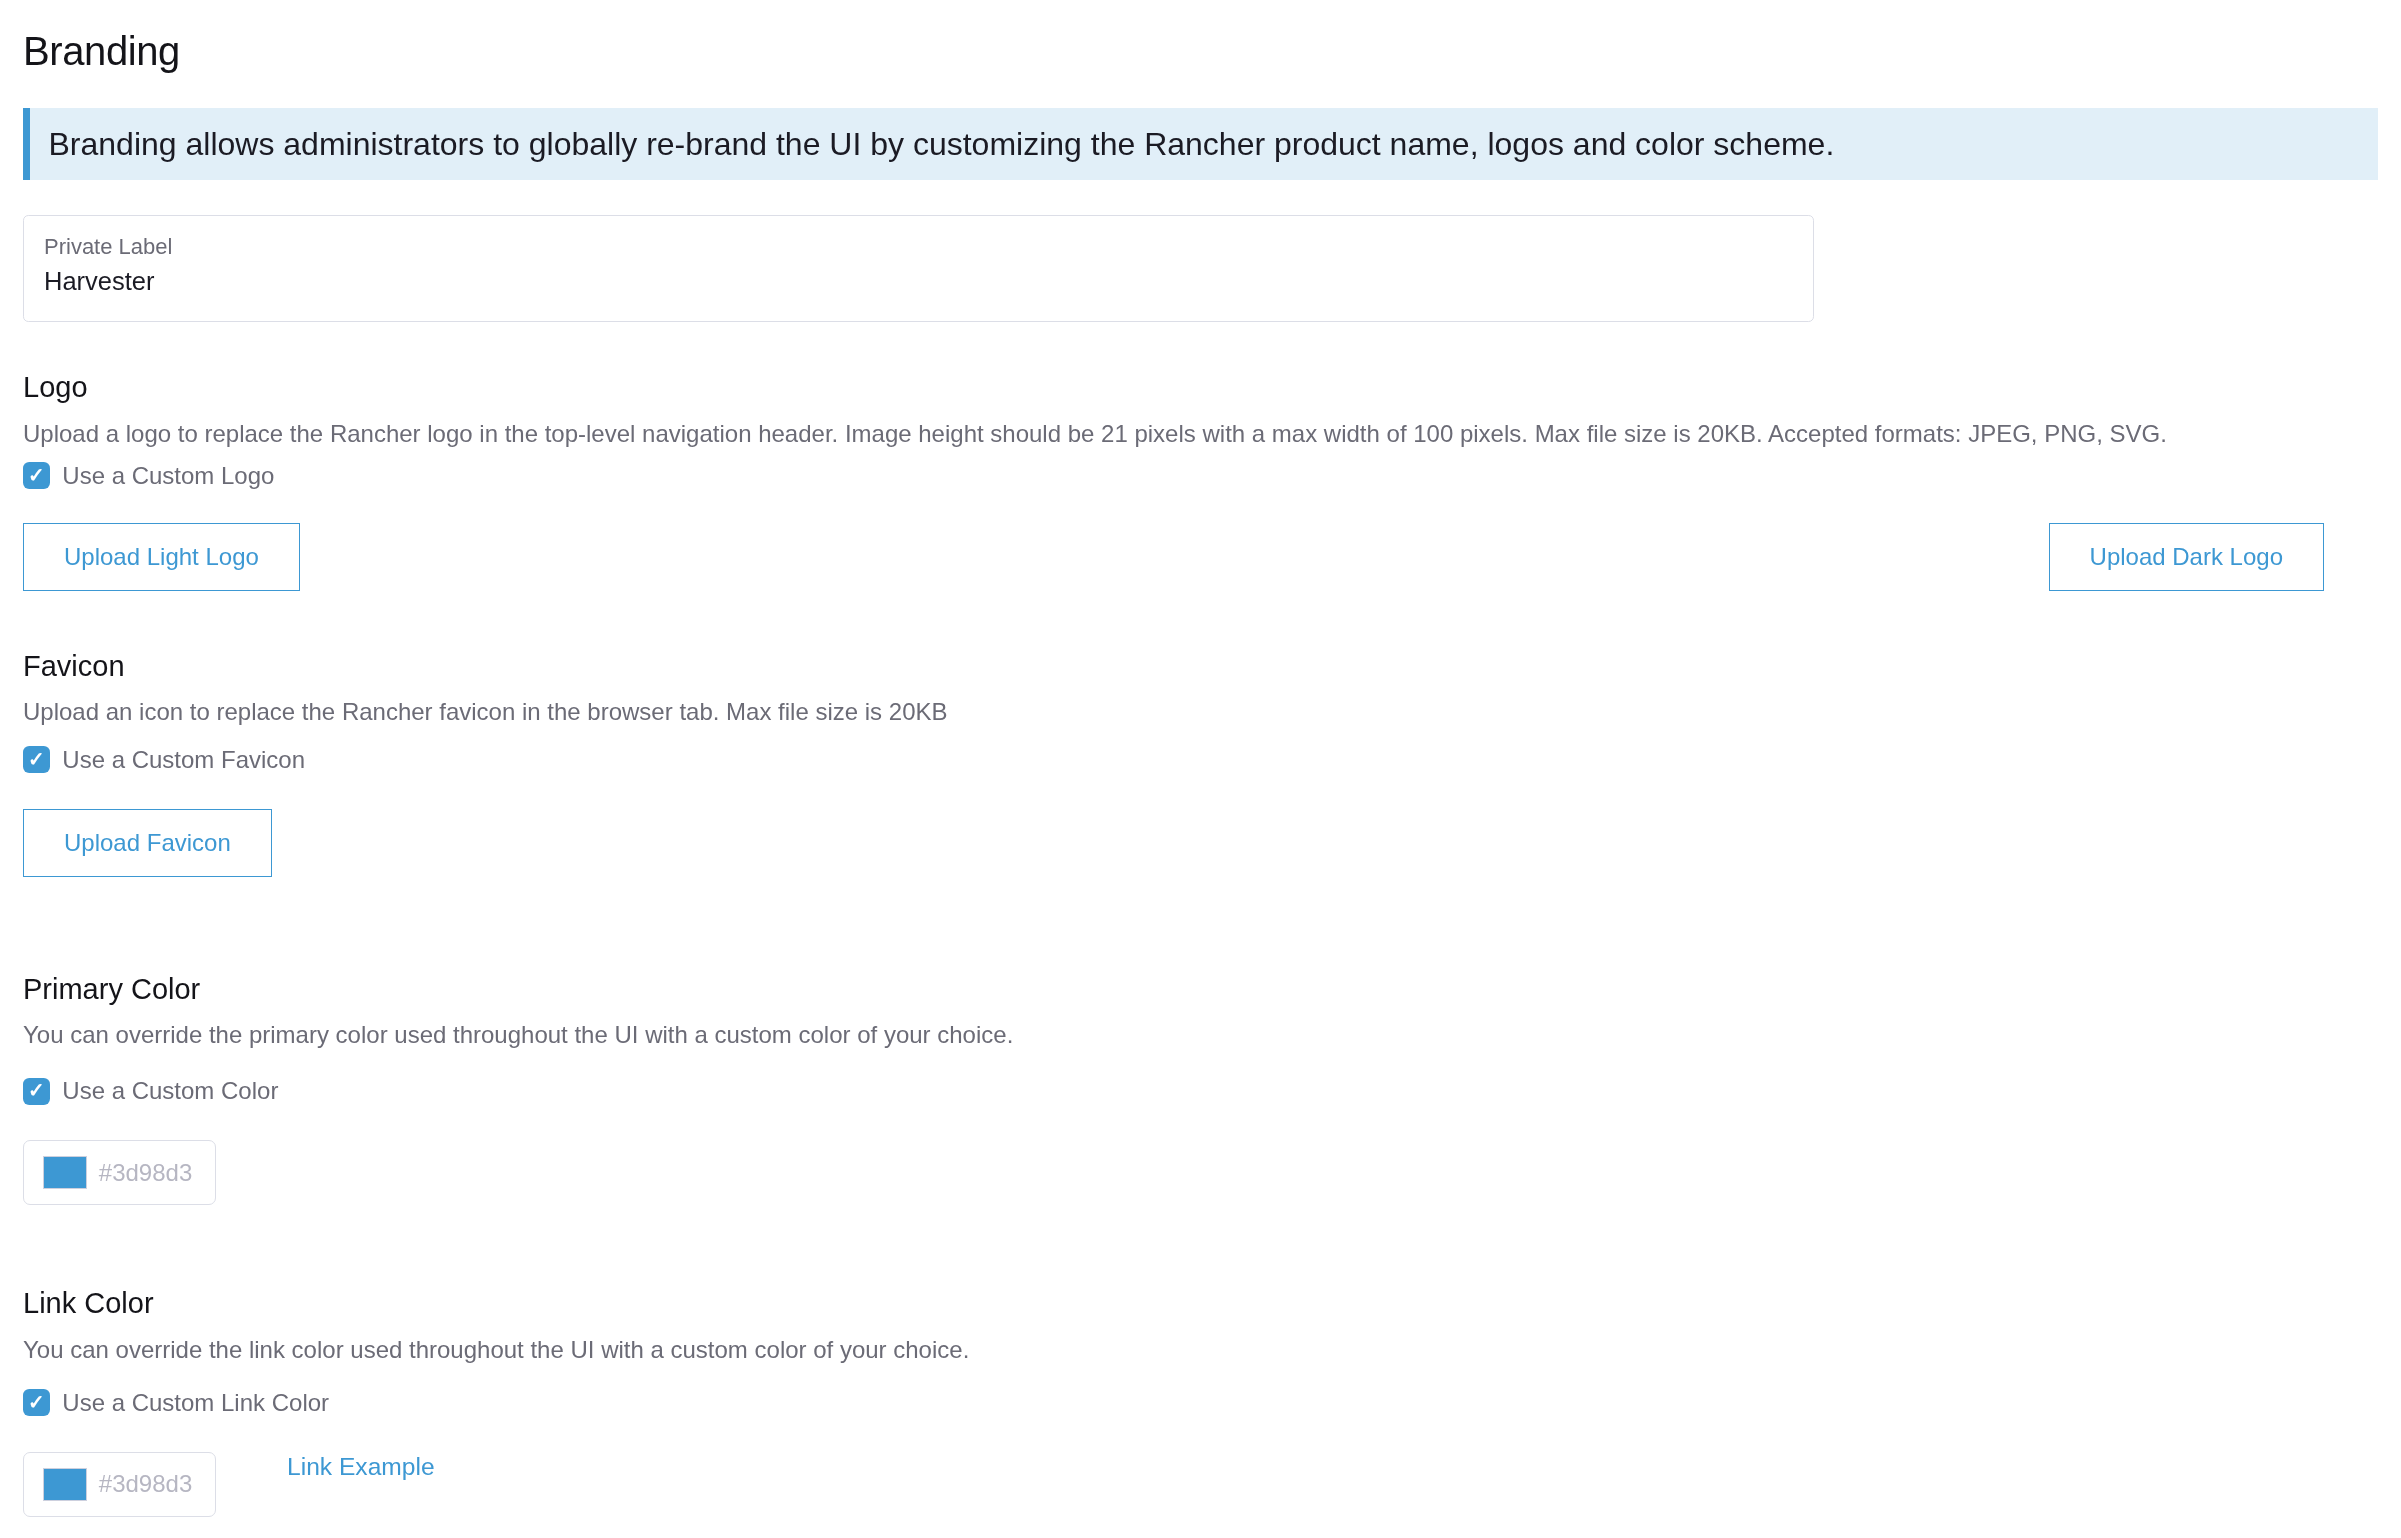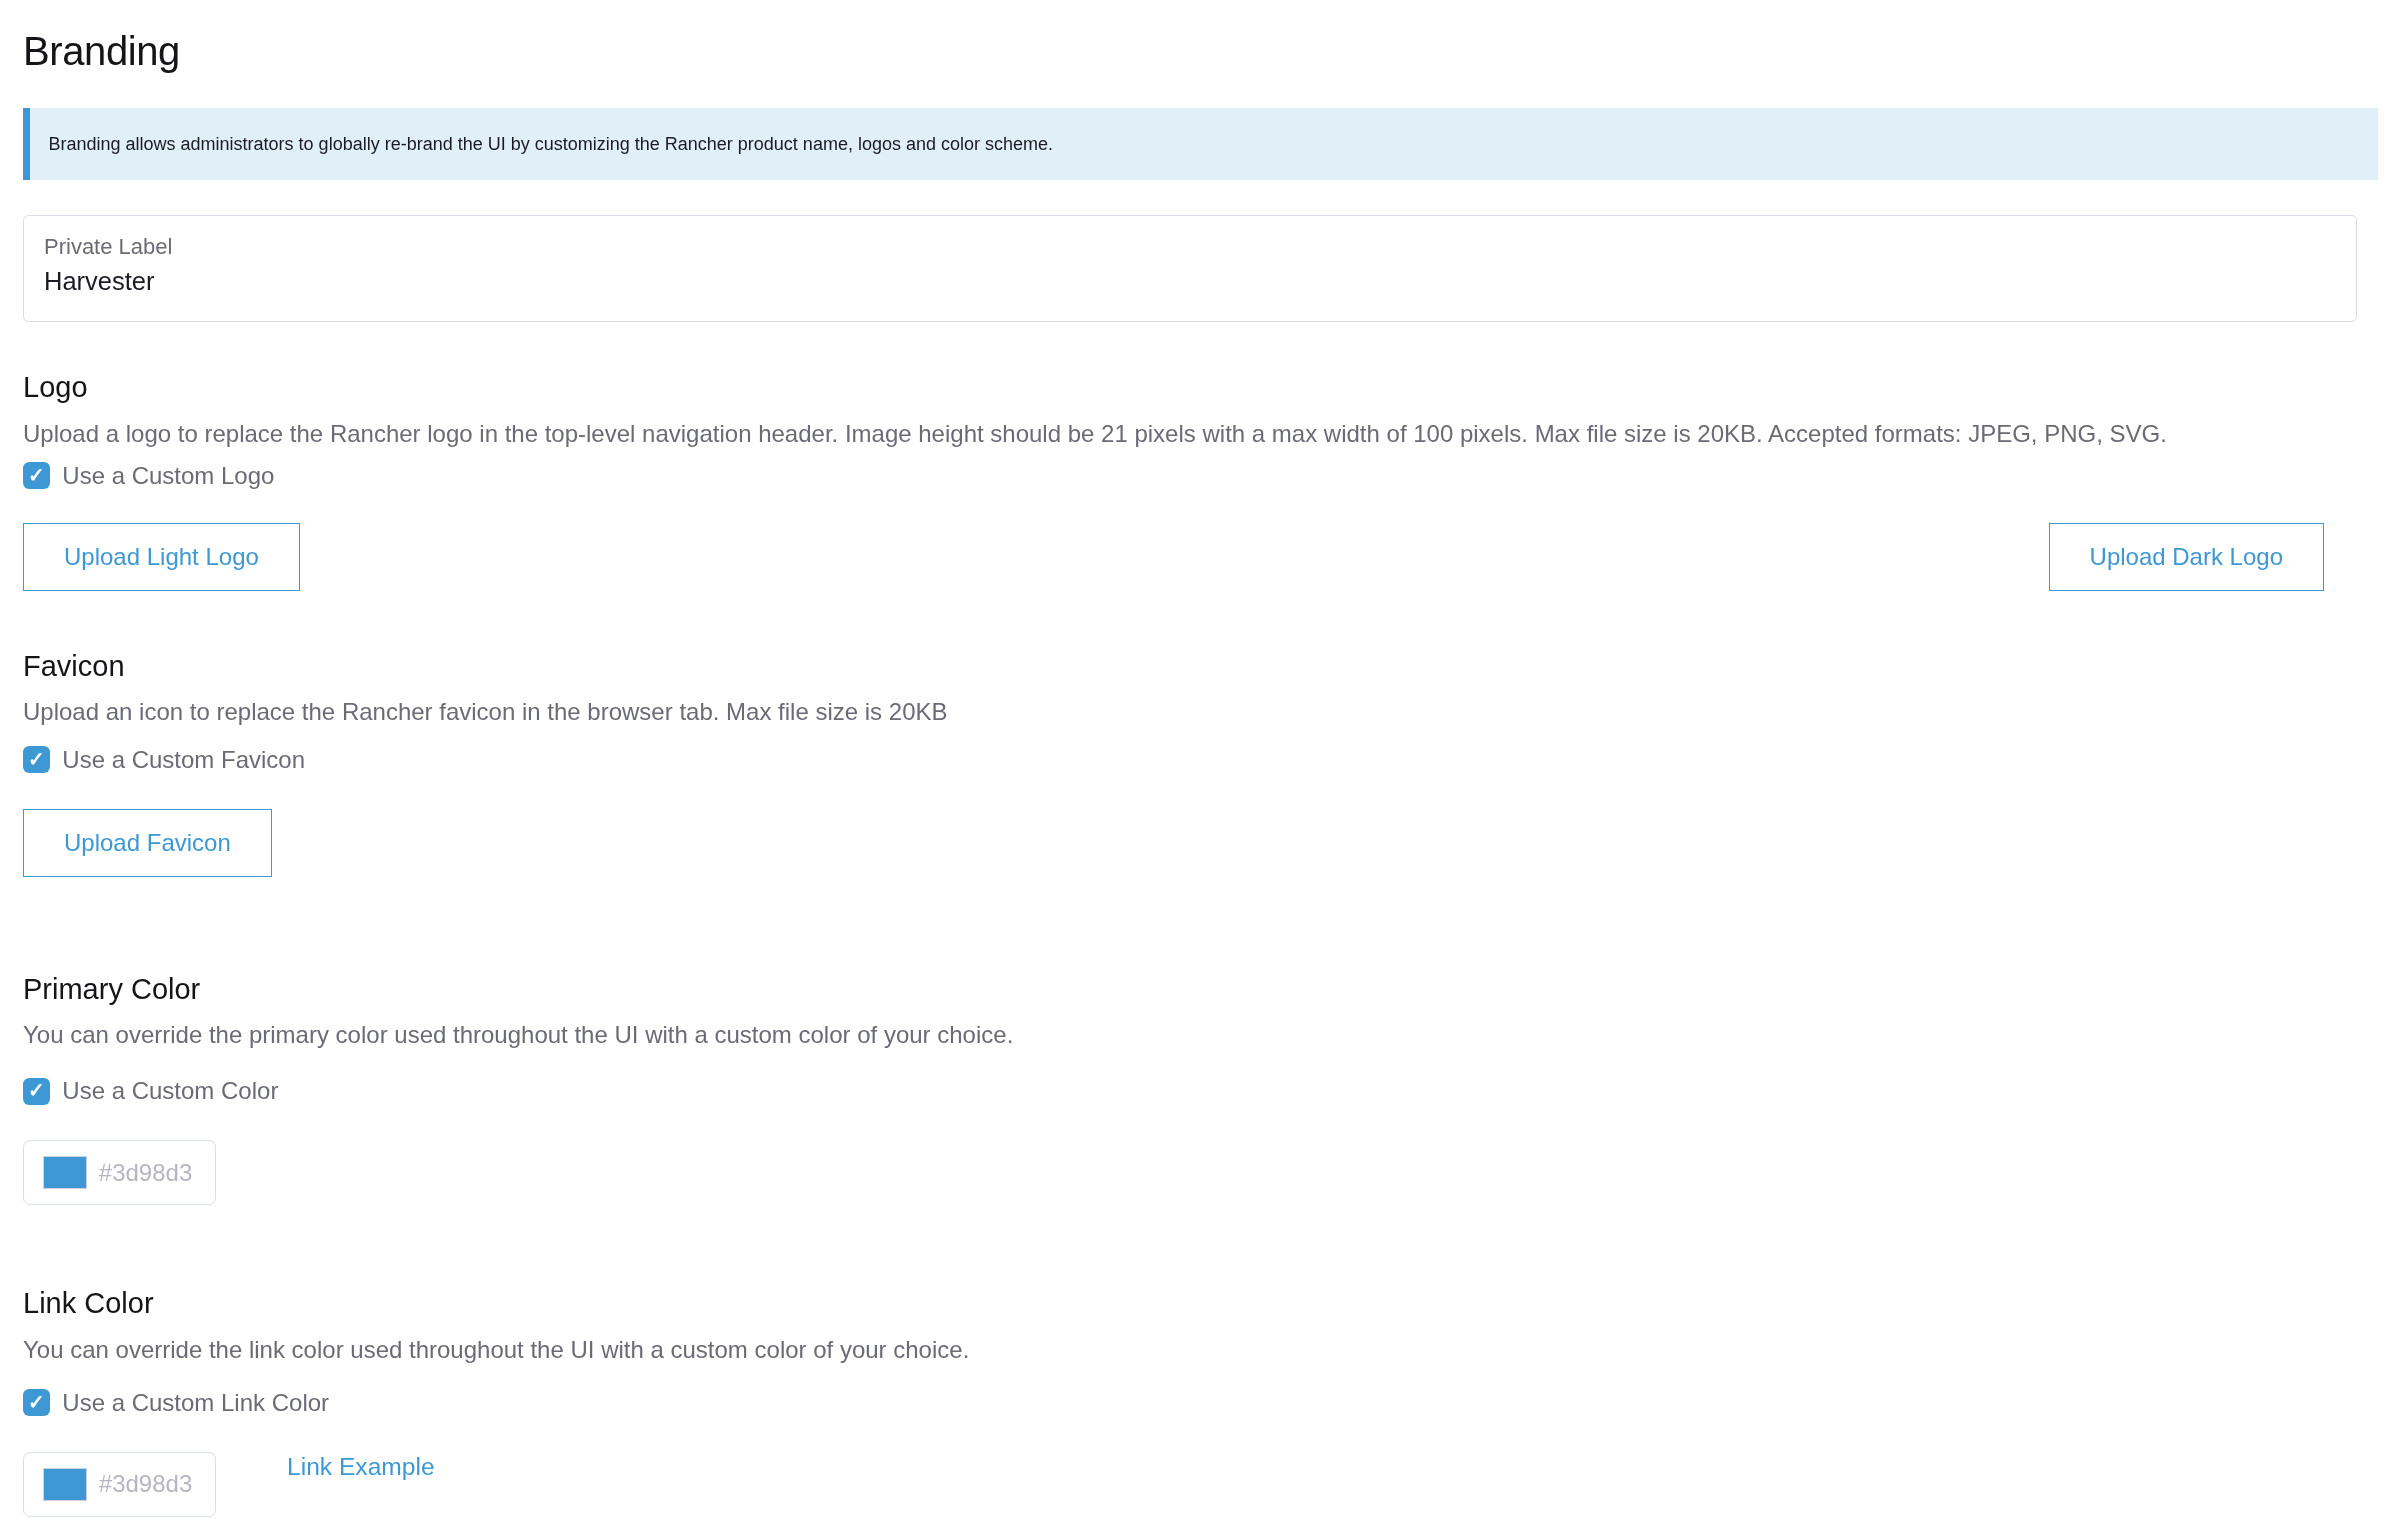--- a/index.html
+++ b/index.html
@@ -25,27 +25,27 @@
     width:calc(100% - 23px);
     box-sizing:border-box;
     background:#e1eff8;
     border-left:7px solid #3d98d3;
     height:72px;
     display:flex;
     align-items:center;
     padding-left:18.5px;
   }
   .banner .banner-text{
-    font-size:18px;
+    font-size:32px;
     color:#1b1b24;
   }
 
   .labeled-input{
     margin-top:35px;
-    width:2334px;
+    width:1791px;
     height:107px;
     box-sizing:border-box;
     border:0.9px solid #dcdee7;
     border-radius:5.3px;
     padding:17.6px 0 0 20px;
     background:#ffffff;
   }
   .labeled-input label{
     display:block;
     font-size:22px;

